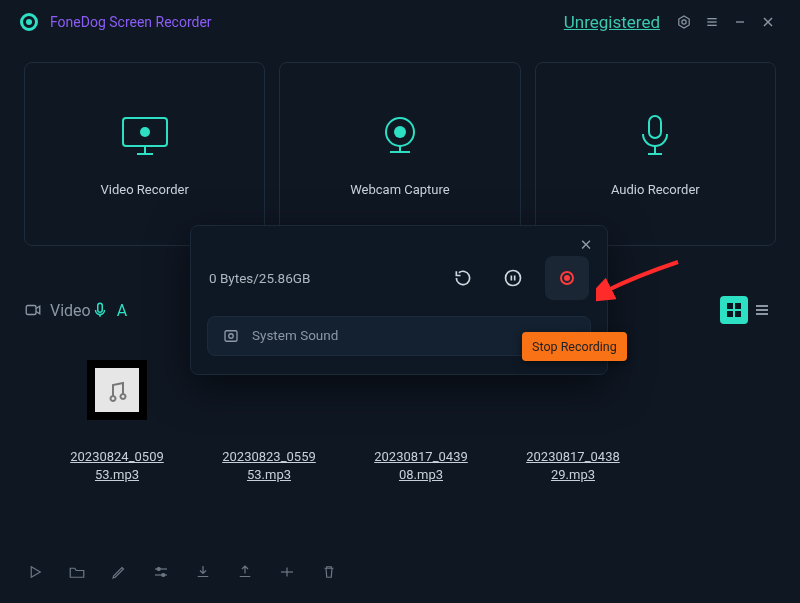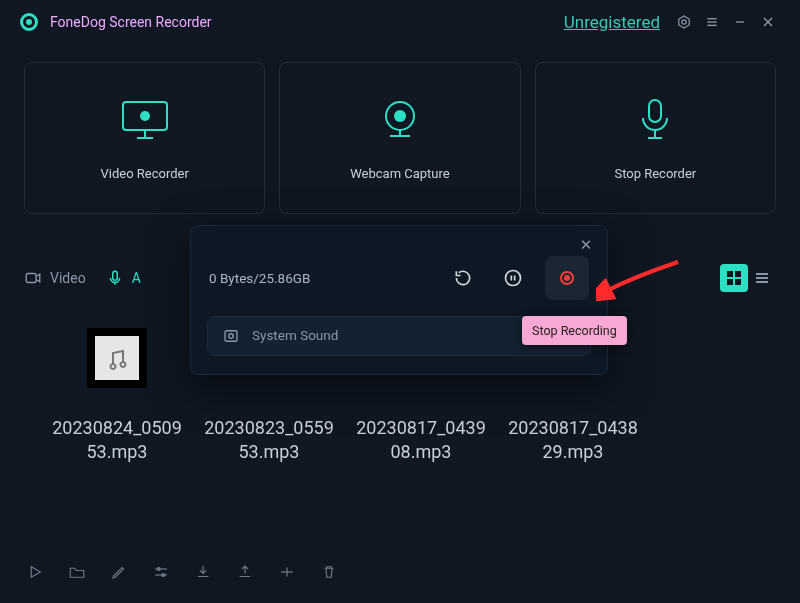--- a/index.html
+++ b/index.html
@@ -34,52 +34,52 @@
   .titlebar .logo{
     width:18px;height:18px;border-radius:50%;
     border:3px solid var(--accent);
     margin-right:12px;
     position:relative;
   }
   .titlebar .logo::after{
     content:"";position:absolute;width:6px;height:6px;border-radius:50%;
     background:var(--accent);top:50%;left:50%;transform:translate(-50%,-50%);
   }
-  .titlebar .title{font-size:14px;color:#f0abfc;}
+  .titlebar .title{font-size:14px;color:#8b5cf6;}
   .titlebar .spacer{flex:1;}
   .titlebar .link{color:var(--link);text-decoration:underline;font-size:17px;margin-right:10px;cursor:pointer;}
   .titlebar .tb-icon{
     width:28px;height:28px;display:flex;align-items:center;justify-content:center;
     color:var(--text-dim);cursor:pointer;border-radius:4px;
   }
   .titlebar .tb-icon svg{width:16px;height:16px;}
   
   .cards{
     display:flex;gap:14px;padding:18px 24px 0 24px;
   }
   .card{
     flex:1;
     border:1px solid var(--border);
     border-radius:8px;
-    height:152px;
+    height:184px;
     display:flex;flex-direction:column;align-items:center;justify-content:center;
     gap:22px;
     cursor:pointer;
   }
   .card .c-icon{height:48px;display:flex;align-items:center;justify-content:center;color:var(--accent);}
   .card .c-label{font-size:13px;color:#c9d1da;}
 
   
   .lib{
     padding:46px 24px 0 24px;
   }
   .lib-bar{
-    display:flex;align-items:center;gap:20px;
+    display:flex;align-items:center;
     color:var(--text-dim);
-    font-size:14px;
+    font-size:16px;
     position:relative;
     height:36px;
   }
   .lib-tab{display:flex;align-items:center;gap:8px;cursor:pointer;}
   .lib-tab svg{width:18px;height:18px;}
   .lib-right{margin-left:auto;display:flex;gap:0;}
   .lib-view{
     width:28px;height:28px;display:flex;align-items:center;justify-content:center;
     cursor:pointer;border-radius:4px;color:var(--text-dim);
   }
@@ -99,21 +99,21 @@
     width:60px;height:60px;
     background:#000;
     display:flex;align-items:center;justify-content:center;
     margin-bottom:28px;margin-top:22px;
   }
   .thumb-inner{
     width:44px;height:44px;background:#e6e6e6;
     display:flex;align-items:center;justify-content:center;
     color:#777;
   }
-  .fname{font-size:18px;color:#c8d0d9;text-align:center;line-height:1.35;}
+  .fname{font-size:13px;color:#c8d0d9;text-align:center;line-height:1.35;text-decoration:underline;}
 
   
   .bottom{
     position:absolute;left:24px;right:24px;bottom:12px;
     display:flex;gap:24px;align-items:center;
     color:var(--text-dim2);
     padding:10px 2px;
   }
   .bb{cursor:pointer;display:flex;align-items:center;justify-content:center;}
   .bb svg{width:18px;height:18px;}
@@ -161,22 +161,22 @@
     display:flex;align-items:flex-start;gap:12px;
     background:#142130;border:1px solid #1c2b3b;border-radius:8px;
     padding:10px 14px;cursor:pointer;
     color:var(--text-dim);
   }
   .popup .row2-label{flex:1;font-size:13.5px;}
 
   
   .tooltip{
     position:absolute;
-    top:316px;left:522px;
-    background:#f9a8d4;color:#222;font-size:12.5px;
+    top:332px;left:522px;
+    background:#f97316;color:#222;font-size:12.5px;
     padding:7px 10px;border-radius:4px;
     box-shadow:0 2px 8px rgba(0,0,0,.5);
     white-space:nowrap;
   }
 
   
   .arrow{
     position:absolute;
     pointer-events:none;
   }
@@ -242,21 +242,21 @@
   </div>
   <div class="card">
     <div class="c-icon">
       <svg width="40" height="48" viewBox="0 0 40 48" fill="none" stroke="currentColor" stroke-width="2">
         <rect x="14" y="4" width="12" height="22" rx="6"></rect>
         <path d="M8 22 a12 12 0 0 0 24 0"></path>
         <line x1="20" y1="34" x2="20" y2="42"></line>
         <line x1="13" y1="42" x2="27" y2="42"></line>
       </svg>
     </div>
-    <div class="c-label">Stop Recorder</div>
+    <div class="c-label">Audio Recorder</div>
   </div>
 </div>
 
 <div class="lib">
   <div class="lib-bar">
     <div class="lib-tab">
       <svg viewBox="0 0 24 24" fill="none" stroke="currentColor" stroke-width="1.8">
         <rect x="3" y="6" width="13" height="12" rx="2"></rect>
         <path d="M16 10 l5 -3 v10 l-5 -3"></path>
       </svg>

